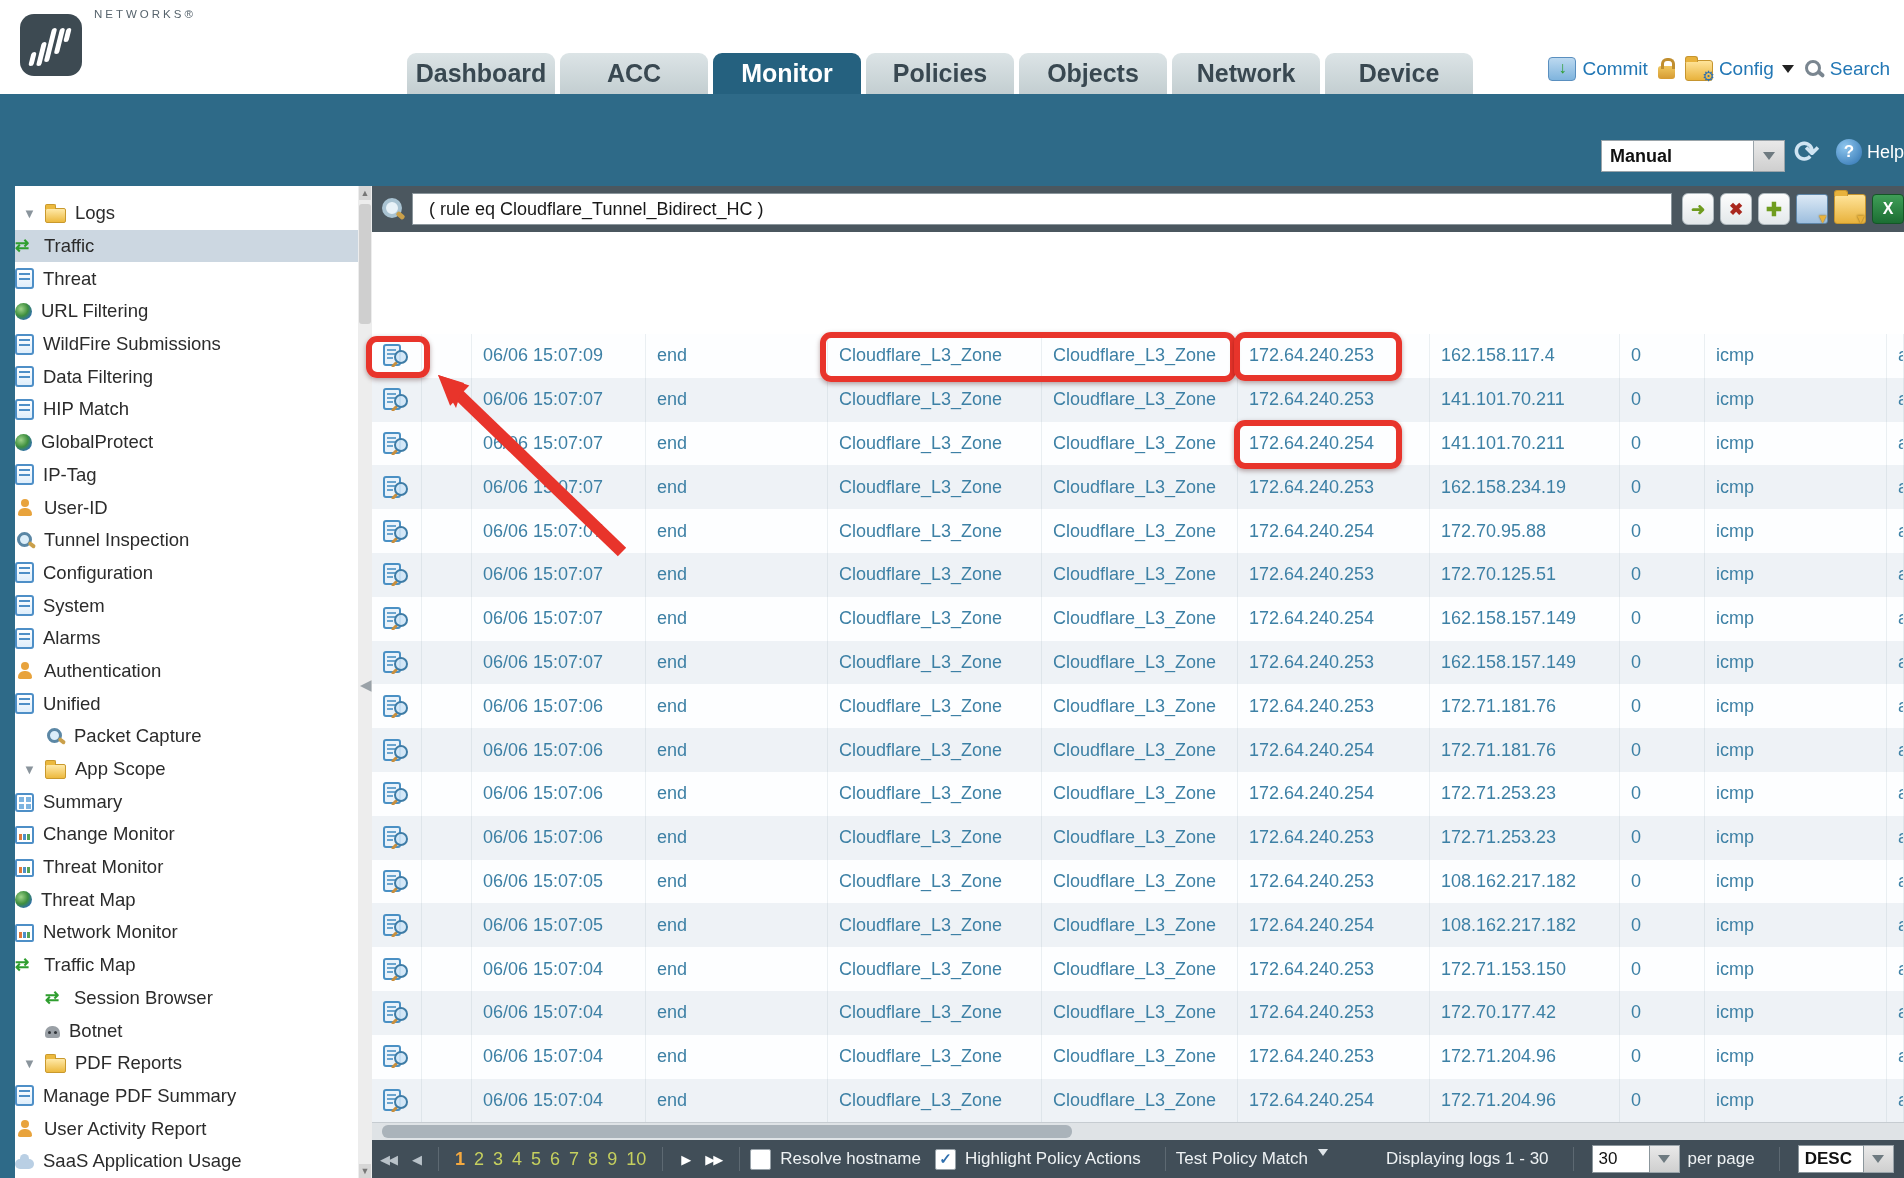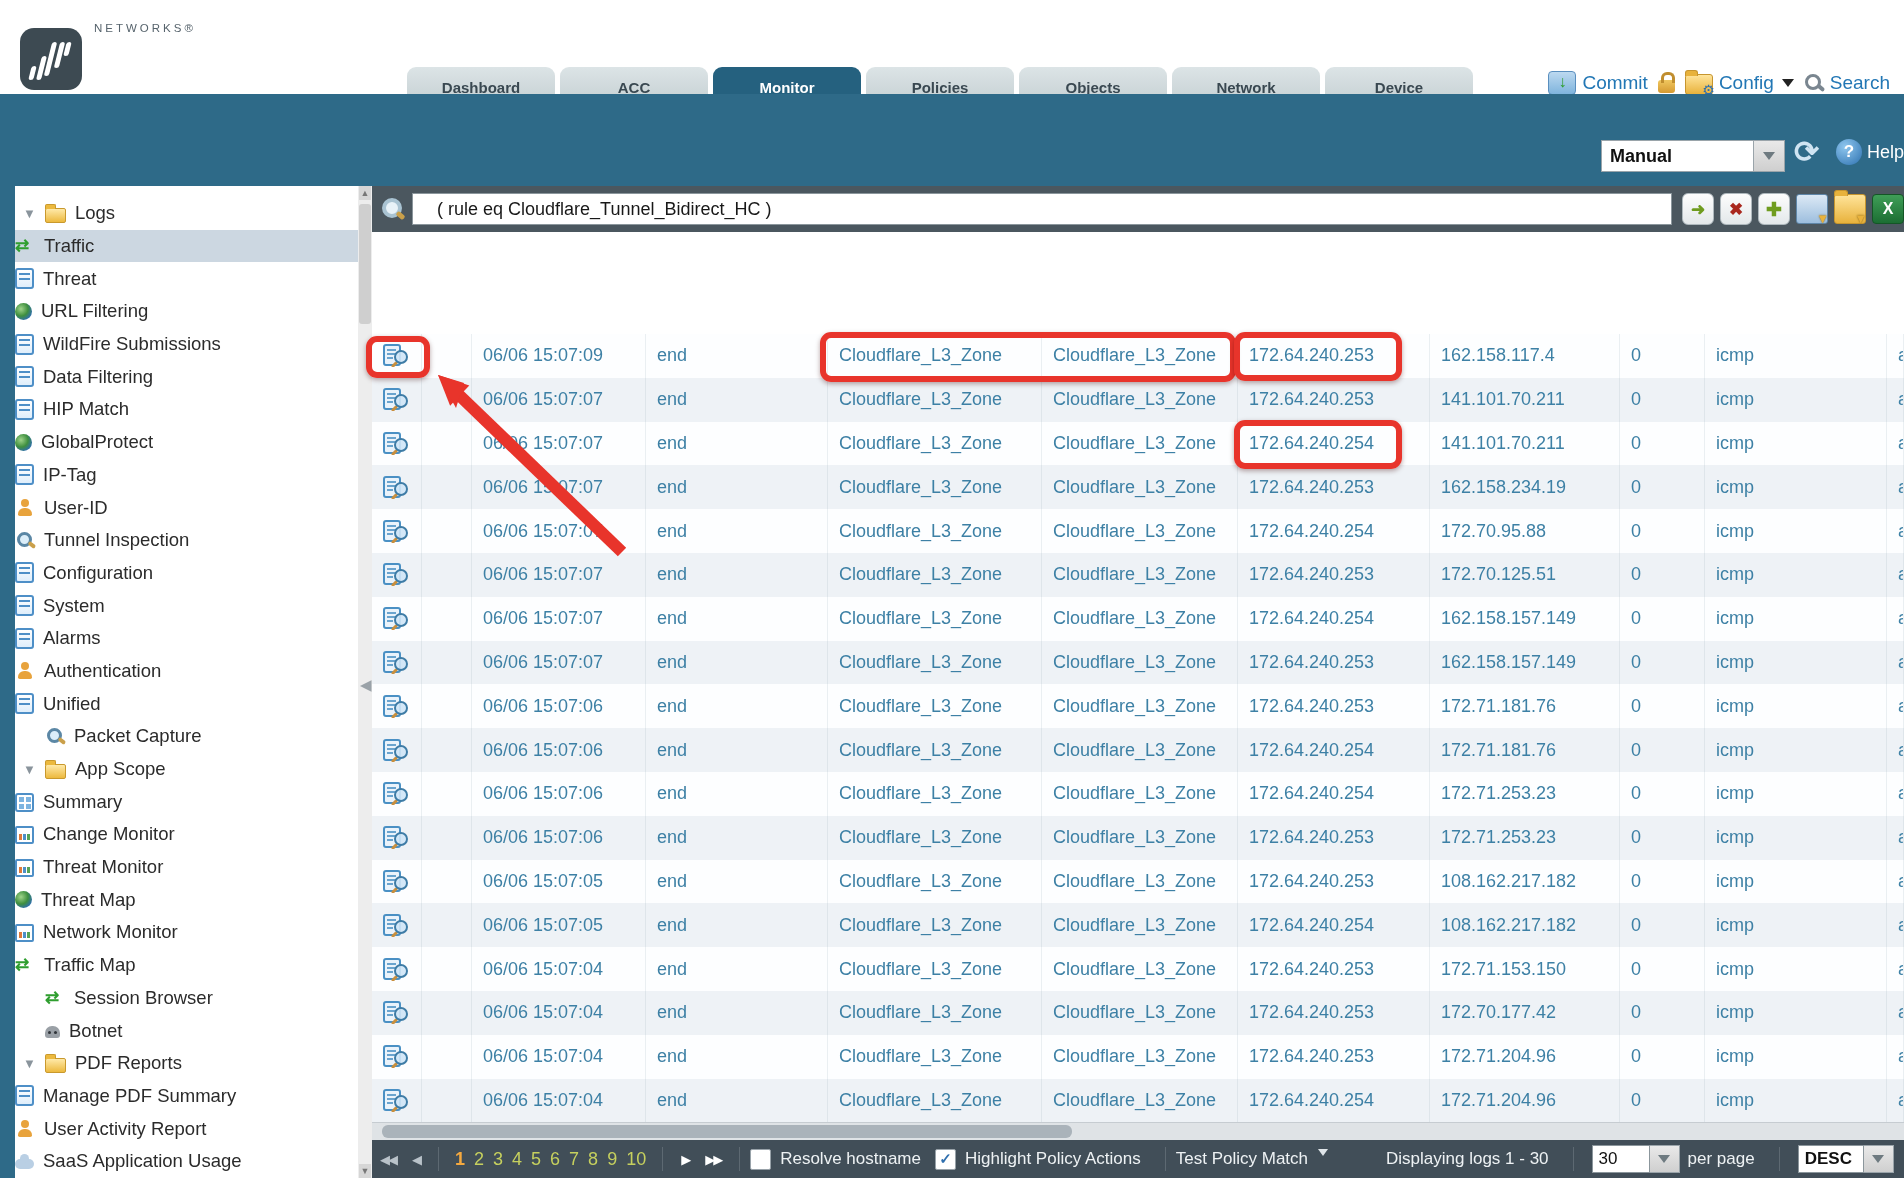--- a/index.html
+++ b/index.html
@@ -1,35 +1,35 @@
 <!DOCTYPE html>
 <html><head>
 <meta charset="utf-8">
 <style>
   html,body{margin:0;padding:0;background:#202833;}
   #app{position:relative;width:1904px;height:1178px;overflow:hidden;background:#fff;
        font-family:"Liberation Sans",sans-serif;-webkit-font-smoothing:antialiased;}
   
-  .topbar{position:absolute;left:0;top:14px;width:1904px;height:94px;background:#fff;}
+  .topbar{position:absolute;left:0;top:0;width:1904px;height:94px;background:#fff;}
   .logo{position:absolute;left:20px;top:14px;display:flex;align-items:flex-start;}
   .logo-mark{position:relative;width:62px;height:62px;background:#3d4a52;border-radius:14px;overflow:hidden;}
   .logo-mark i{position:absolute;bottom:10px;width:5px;background:#fff;border-radius:3px;transform:skewX(-14deg);}
   .logo-mark i:nth-child(1){left:10px;height:14px;}
   .logo-mark i:nth-child(2){left:19px;height:24px;}
   .logo-mark i:nth-child(3){left:28px;height:34px;bottom:14px;}
   .logo-mark i:nth-child(4){left:37px;height:26px;bottom:22px;}
   .logo-mark i:nth-child(5){left:45px;height:14px;bottom:34px;}
   .logo-word{margin-left:12px;}
   .logo-word .main{font-size:46px;font-weight:bold;color:#3d4a52;letter-spacing:-1px;line-height:60px;}
   .logo-word .sub{display:block;text-align:right;font-size:11.5px;letter-spacing:3px;color:#56636c;margin-top:-6px;}
   
   .tabs{position:absolute;left:407px;bottom:0;display:flex;gap:5px;}
   .tab{width:148px;height:41px;display:flex;align-items:center;justify-content:center;
        background:linear-gradient(#dce4e6,#c3ced1);border-radius:9px 9px 0 0;
-       font-size:15px;font-weight:bold;color:#394851;cursor:pointer;}
+       font-size:25px;font-weight:bold;color:#394851;cursor:pointer;}
   .tab.active{background:#25617f;color:#fff;}
   
   .utilities{position:absolute;right:14px;top:56px;display:flex;align-items:center;gap:10px;
              color:#2277b5;font-size:19px;}
   .util-item{display:flex;align-items:center;gap:6px;cursor:pointer;}
   .ic-commit{width:26px;height:22px;background:linear-gradient(#bcd9f0,#7fb4dd);border:1px solid #5a8fbf;border-radius:4px;
              color:#2e9e2e;font-weight:bold;font-size:16px;line-height:20px;text-align:center;}
   .ic-lock{position:relative;width:17px;height:13px;background:linear-gradient(#f0c75f,#d59a31);border-radius:3px;margin-top:8px;}
   .ic-lock::before{content:"";position:absolute;left:3px;top:-8px;width:8px;height:8px;border:3px solid #c08e2f;border-bottom:none;border-radius:6px 6px 0 0;}
   .ic-configfolder{position:relative;width:26px;height:19px;background:linear-gradient(#ffe49a,#e8b23c);border:1px solid #c6952f;border-radius:3px;margin-top:4px;}
@@ -87,21 +87,21 @@
   .ic.cloud::before{content:"";position:absolute;left:5px;top:-5px;width:9px;height:9px;background:#b9cfe4;border-radius:50%;}
   .ic.person::before{content:"";position:absolute;left:6px;top:0;width:8px;height:8px;border-radius:50%;background:#e8a33c;}
   .ic.person::after{content:"";position:absolute;left:3px;top:9px;width:14px;height:8px;border-radius:7px 7px 2px 2px;background:#e8a33c;}
   
   .main{position:absolute;left:372px;top:186px;width:1532px;height:992px;background:#fff;}
   .filterbar{position:absolute;left:0;top:0;width:1532px;height:46px;background:#4b575f;display:flex;align-items:center;}
   .filter-mag{position:relative;width:26px;height:26px;margin:0 6px 0 8px;flex:none;}
   .filter-mag::before{content:"";position:absolute;left:2px;top:2px;width:12px;height:12px;border:4px solid #a9c3d2;border-radius:50%;background:#e8f2f8;}
   .filter-mag::after{content:"";position:absolute;left:16px;top:17px;width:9px;height:5px;background:#caa04a;border-radius:2px;transform:rotate(40deg);}
   .filter-input{width:1262px;height:30px;border:1px solid #8b969c;font-size:18px;color:#181818;
-                font-family:"Liberation Sans",sans-serif;padding:0 24px;background:#fff;}
+                font-family:"Liberation Sans",sans-serif;padding:0 16px;background:#fff;}
   .filter-btns{display:flex;align-items:center;gap:6px;margin-left:10px;}
   .fbtn{width:30px;height:30px;border-radius:6px;background:linear-gradient(#fdfdfd,#e3e8ea);border:1px solid #aeb8bd;
         display:flex;align-items:center;justify-content:center;font-size:17px;font-weight:bold;cursor:pointer;}
   .fbtn.apply{color:#6f9c1f;}
   .fbtn.clear{color:#a9271d;}
   .fbtn.add{color:#6f9c1f;font-size:19px;}
   .fico{position:relative;width:30px;height:28px;cursor:pointer;}
   .fico.book{background:linear-gradient(#dce9f5,#9dbede);border:1px solid #5f86a8;border-radius:3px;}
   .fico.book::after,.fico.fold::after{content:"▼";position:absolute;right:-2px;bottom:-3px;font-size:13px;color:#e8b23c;text-shadow:0 0 2px #7a5a10;}
   .fico.fold{background:linear-gradient(#ffe49a,#e8b23c);border:1px solid #c6952f;border-radius:3px;}

